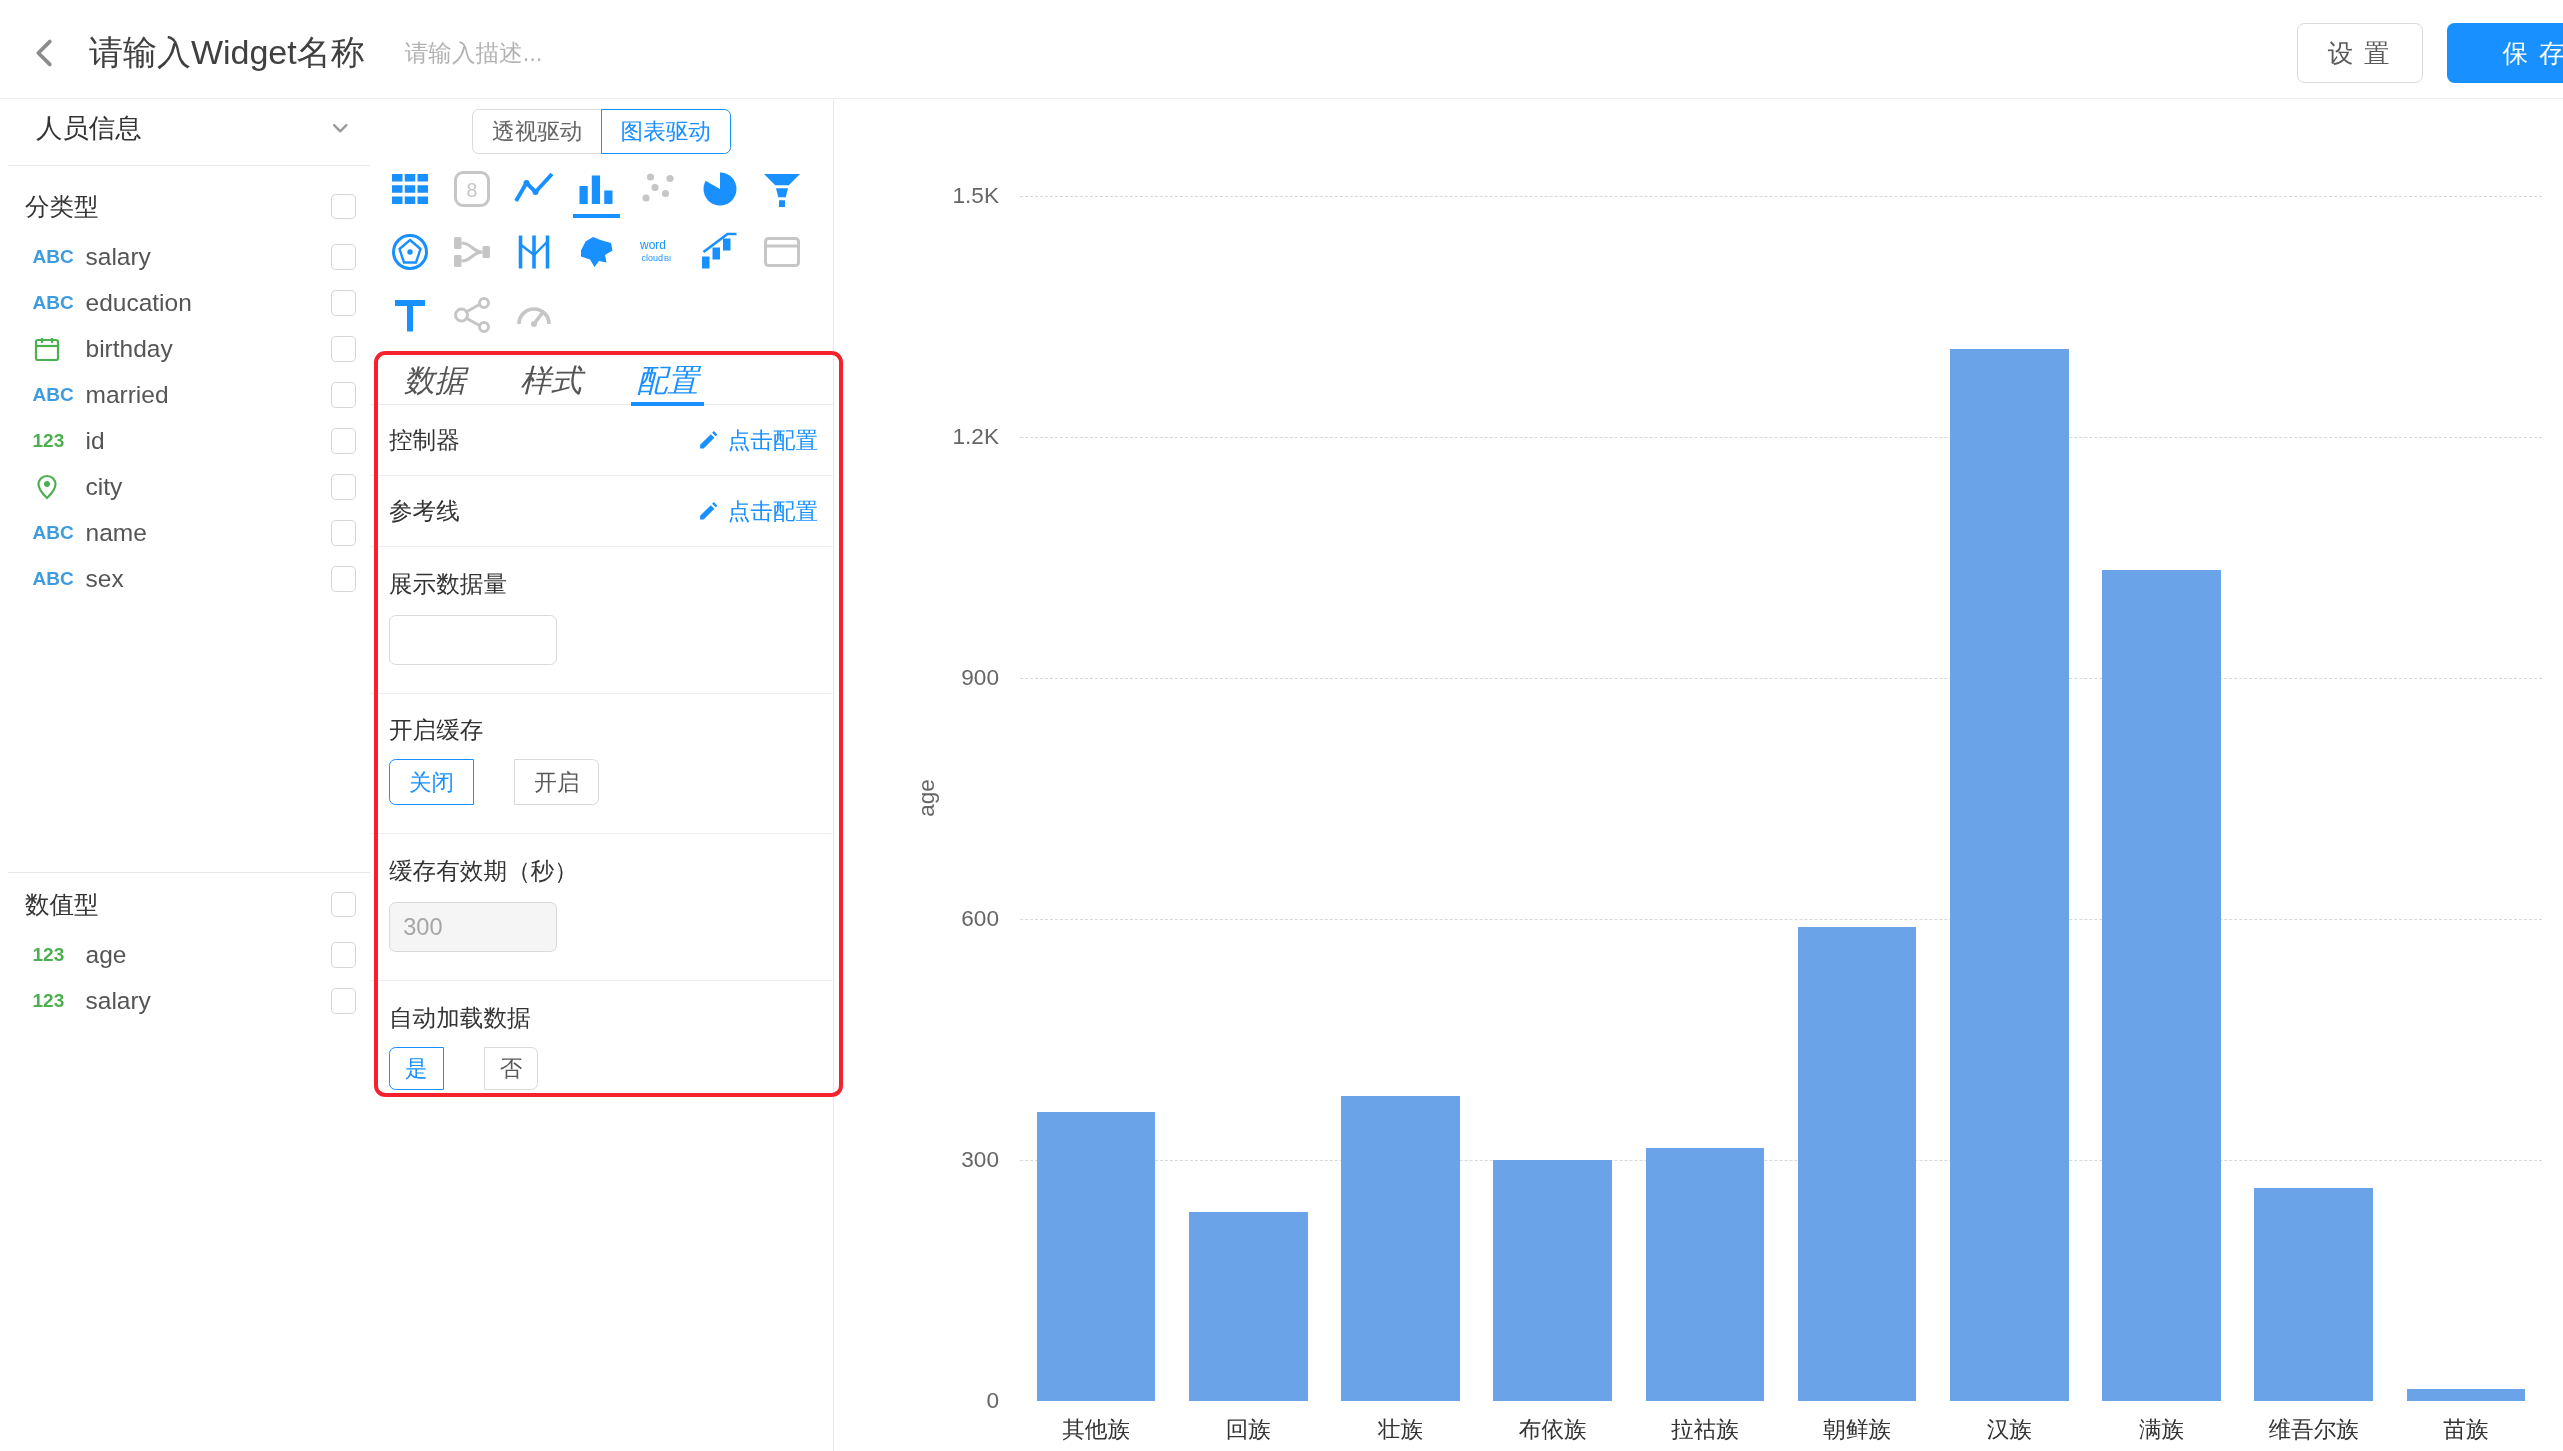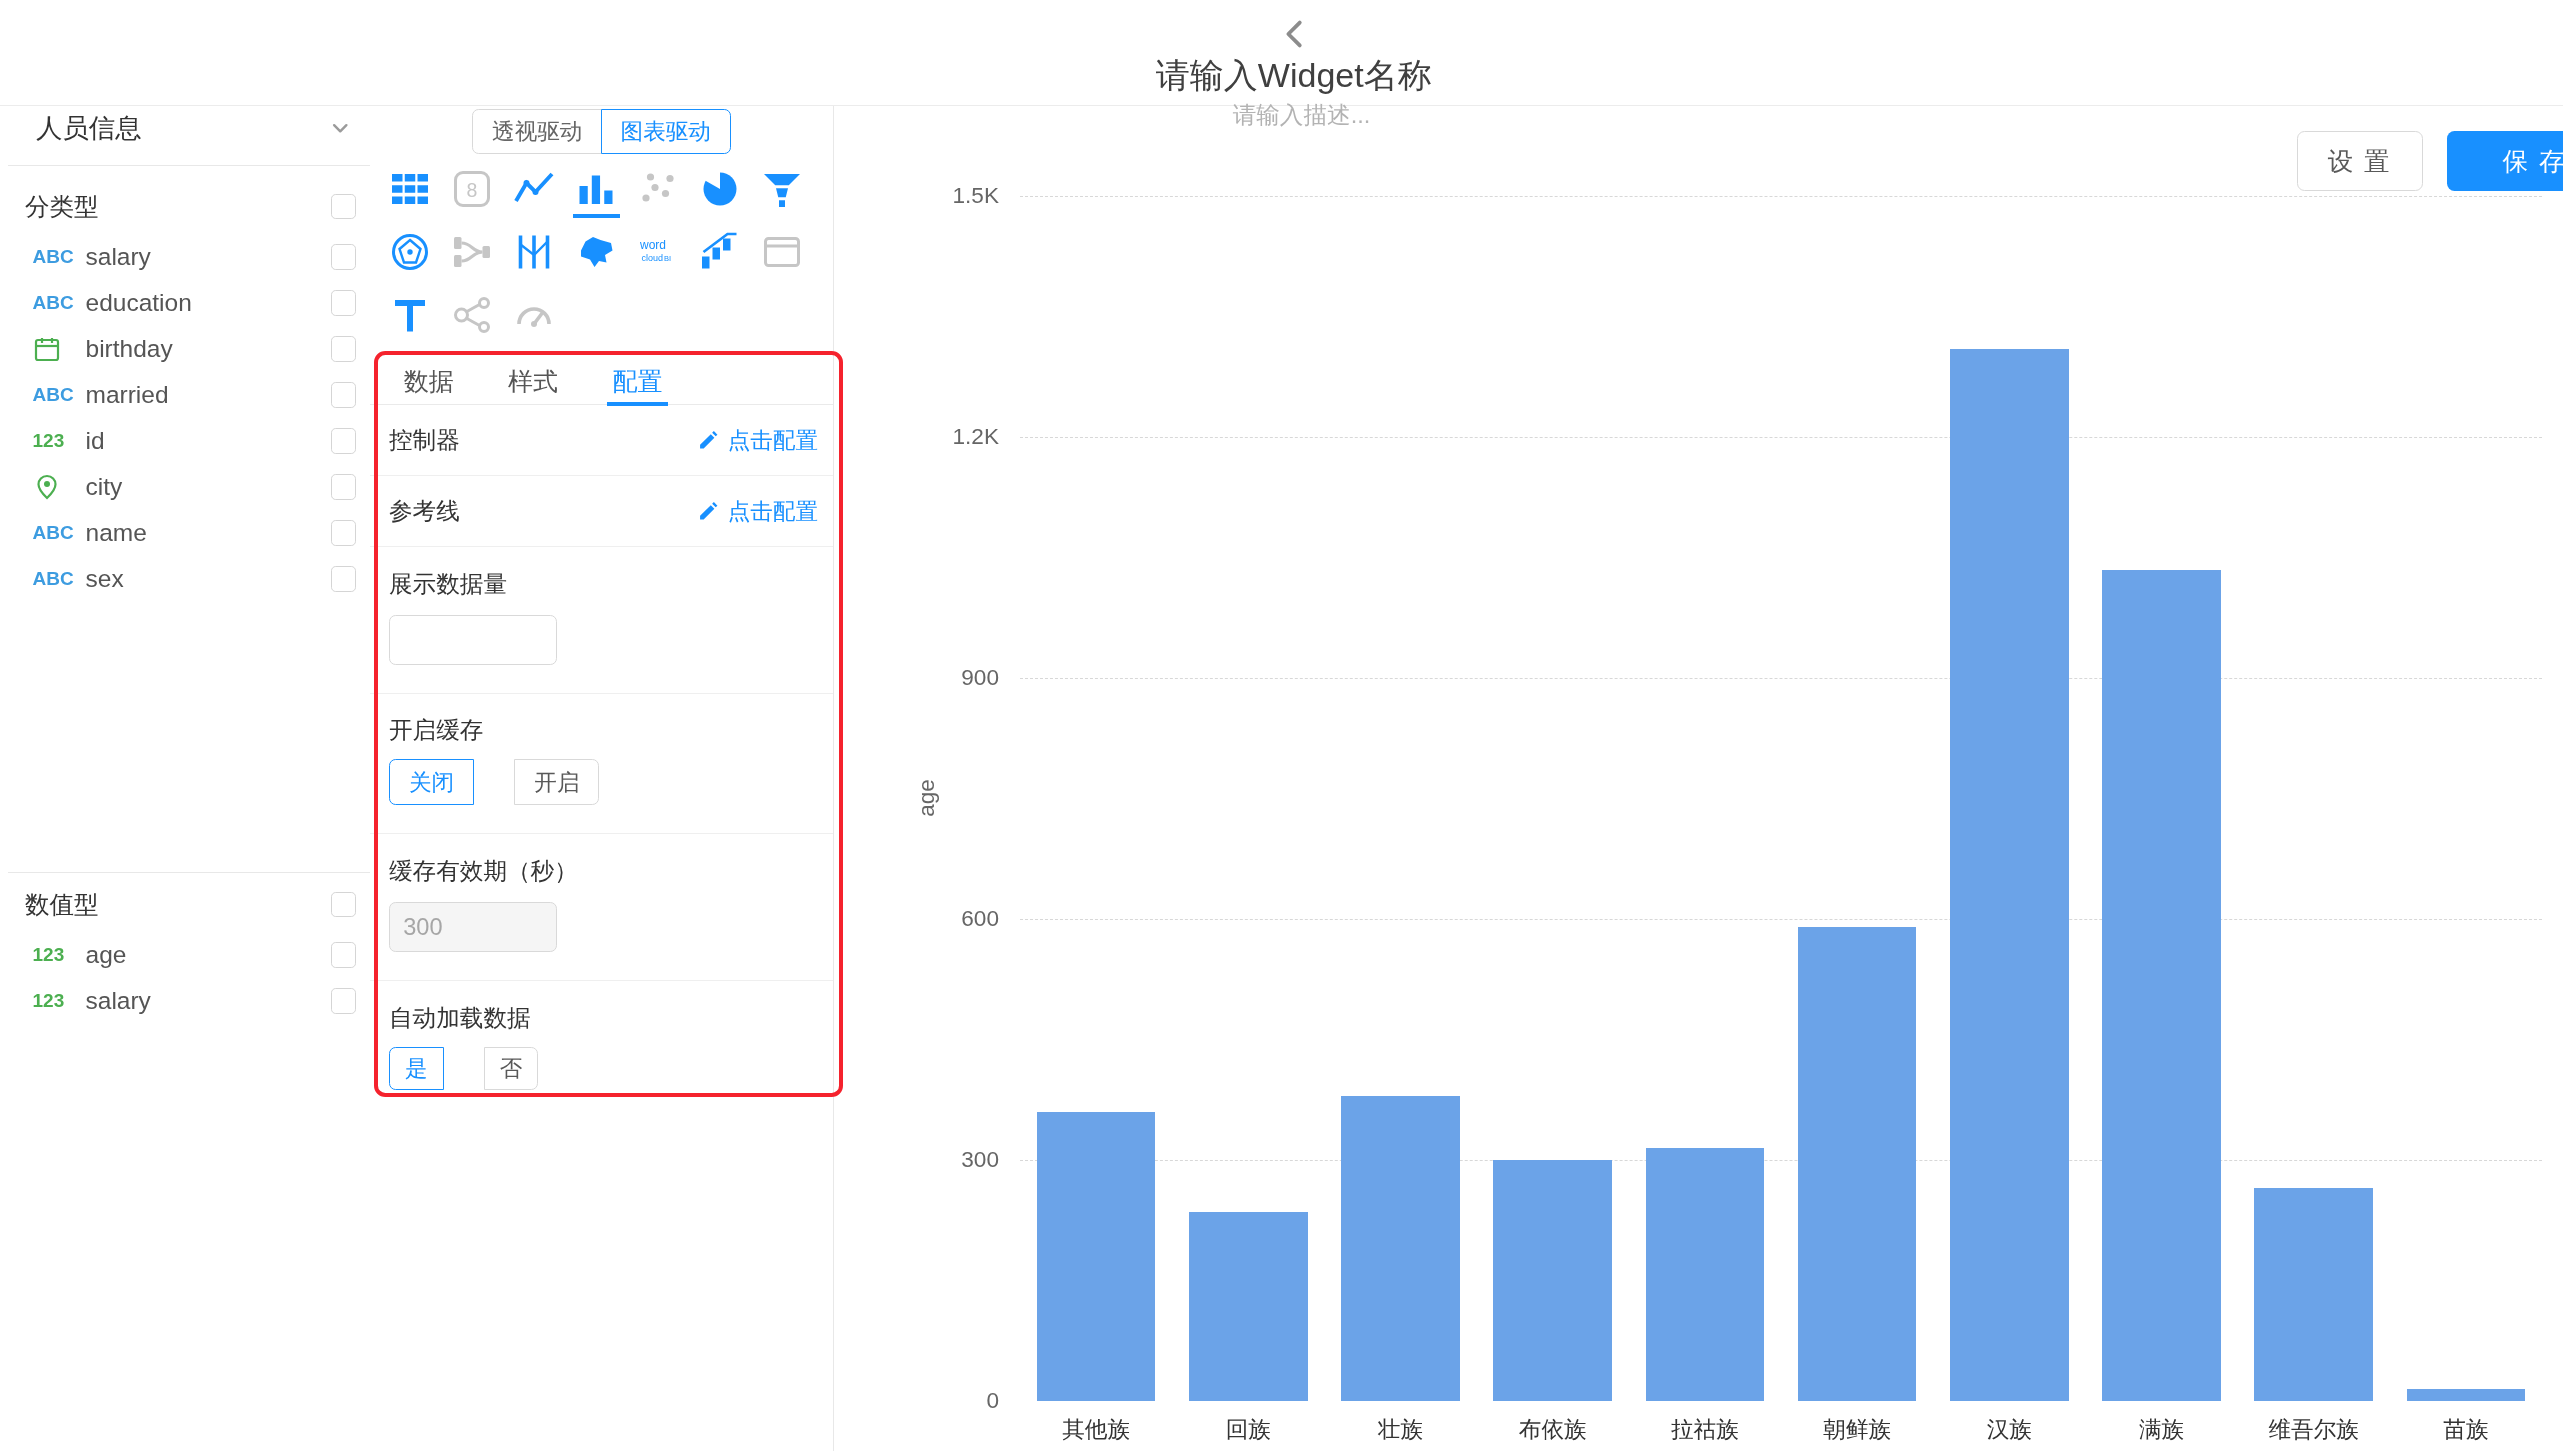--- a/index.html
+++ b/index.html
@@ -6,22 +6,22 @@
   html,body { width:2563px; height:1451px; }
   body {
     font-family:"Liberation Sans","DejaVu Sans",sans-serif;
     background:#fff; position:relative; overflow:hidden; color:#333;
     --accent:#1890ff; --bar:#6ba3e8; --highlight:#f5222d;
     --abc:#3d9ce0; --num:#4caf50; --border:#e8e8e8;
   }
   button { font-family:inherit; cursor:pointer; }
 
   
-  .header { position:absolute; top:15px; left:0; width:2563px; height:91px; display:flex; align-items:center;
-            border-bottom:1.9px solid #ececec; background:#fff; z-index:4;flex-direction:column; }
+  .header { position:absolute; top:8px; left:0; width:2563px; height:91px; display:flex; align-items:center;
+            border-bottom:1.9px solid #ececec; background:#fff; z-index:4; }
   .back { margin-left:26.4px; display:flex; align-items:center; }
   .title { margin-left:24.5px; font-size:34px; color:#404040; font-weight:500; }
   .desc { margin-left:40px; font-size:23.6px; color:#b3b3b3; }
   .header-actions { margin-left:auto; display:flex; align-items:center; }
   .btn-settings { height:60px; padding:0 30px; font-size:25.5px; color:#595959; background:#fff;
                   border:1.9px solid #d9d9d9; border-radius:7.5px; margin-right:24.5px; letter-spacing:1.9px; }
   .btn-save { height:60px; min-width:175px; font-size:25.5px; color:#fff; background:var(--accent);
               border:none; border-radius:7.5px; margin-right:-59px; letter-spacing:1.9px; }
 
   
@@ -49,21 +49,21 @@
   .toggle-btn:last-child { border-radius:0 6.6px 6.6px 0; margin-left:-1.9px; }
   .toggle-btn.active { color:var(--accent); border-color:var(--accent); position:relative; z-index:1; }
   .icon-grid { display:grid; grid-template-columns:repeat(7,62px); row-gap:16px; margin:11.3px 0 0 9.4px; }
   .icon-cell { height:47px; display:flex; align-items:center; justify-content:center; position:relative; }
   .icon-cell svg { width:42px; height:42px; }
   .icon-cell.active { color:var(--accent); }
   .icon-cell.selected { color:var(--accent); }
   .icon-cell.selected::after { content:""; position:absolute; left:7.5px; right:7.5px; bottom:-5.7px; height:3.8px; background:var(--accent); }
   .icon-cell.disabled { color:#c6c6c6; }
   .tabs { display:flex; margin-top:20px; height:47px; border-bottom:1.9px solid #eaeaea; padding-left:28px; }
-  .tab { font-size:25px; color:#555; margin-right:43px; display:flex; align-items:center; position:relative; padding:0 5.7px; }
+  .tab { font-size:31px; color:#555; margin-right:43px; display:flex; align-items:center; position:relative; padding:0 5.7px;font-style:italic; }
   .tab.active { color:var(--accent); }
   .tab.active::after { content:""; position:absolute; left:0; right:0; bottom:-1.9px; height:3.8px; background:var(--accent); }
 
   .cfg-link-row { height:71px; display:flex; align-items:center; justify-content:space-between;
                   padding:0 15px 0 19px; border-bottom:1.9px solid #efefef;font-family:Liberation Mono, monospace; }
   .cfg-label { font-size:23.6px; color:#333; font-weight:500; }
   .cfg-link { font-size:22.6px; color:var(--accent); display:flex; align-items:center; gap:7.5px; }
   .cfg-link svg { width:24.5px; height:24.5px; }
   .cfg-section { padding:22.6px 19px 28px; border-bottom:1.9px solid #efefef; }
   .cfg-section.last { border-bottom:none; }

